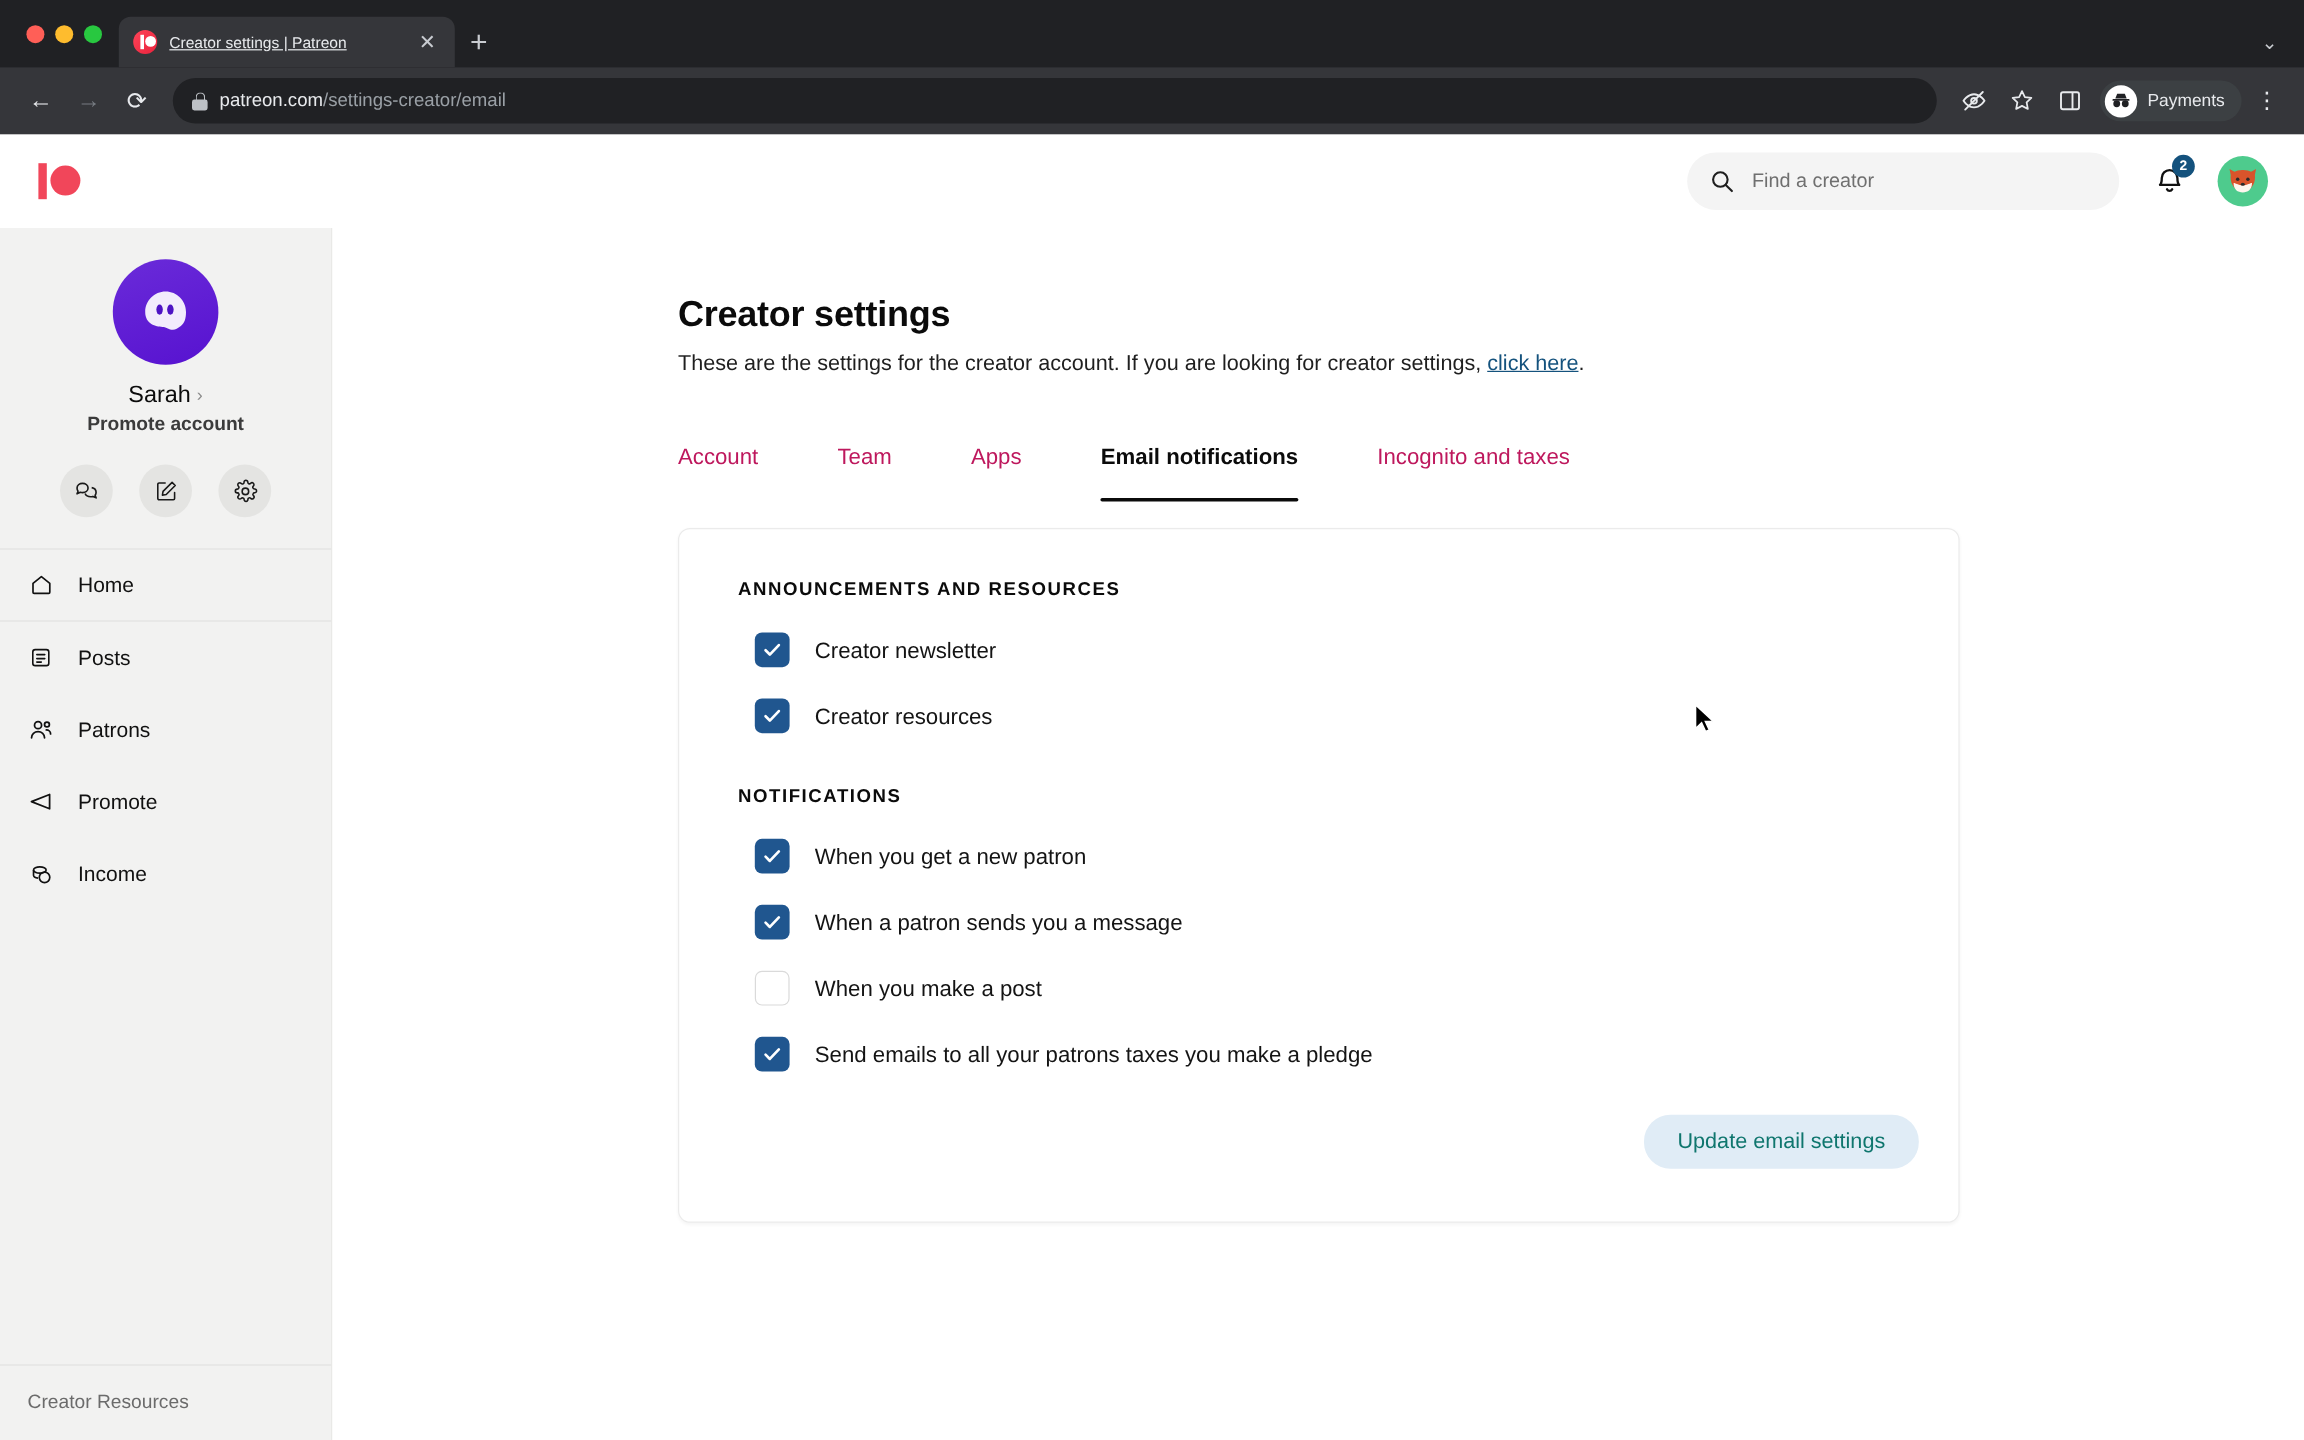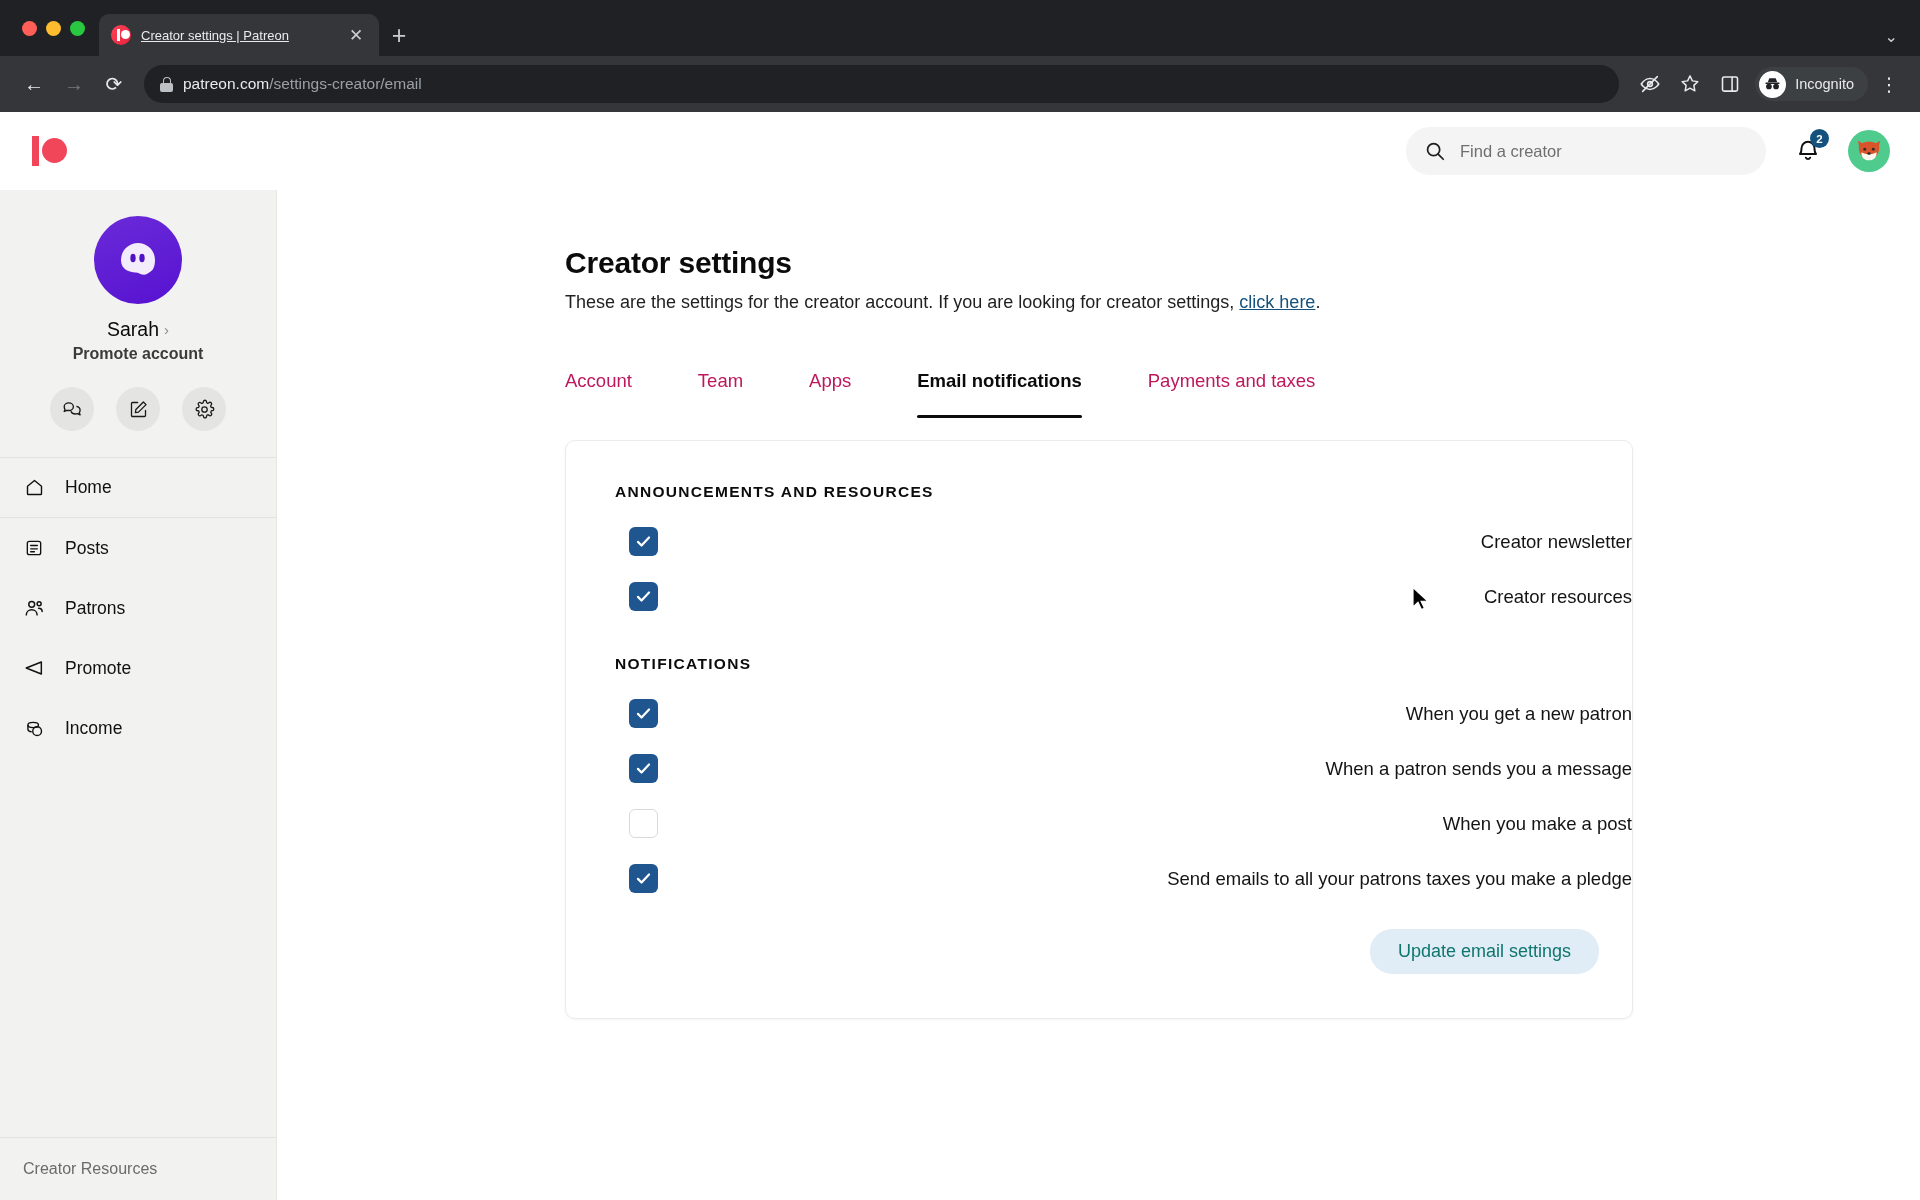--- a/index.html
+++ b/index.html
@@ -91,21 +91,21 @@
 
   .tabs { display: flex; gap: 0; margin-top: 57px; align-items: flex-start; position: relative; }
   .tab-item { font-size: 18.5px; color: #be185d; padding: 0 0 26px 0; margin-right: 66px; position: relative; white-space: nowrap; }
   .tab-item:last-child { margin-right: 0; }
   .tab-item.active { color: #0b0b0b; font-weight: 700; }
   .tab-item.active::after { content: ""; position: absolute; left: 0; right: 0; bottom: 0; height: 3.5px; background: #0b0b0b; border-radius: 2px; }
 
   .card { margin-top: 22px; width: 1068px; border: 1px solid #ebebeb; border-radius: 10px; box-shadow: 0 1px 3px rgba(0,0,0,0.045); padding: 42px 0 44px 16px; background: #fff; }
   .sec-title { font-size: 15.5px; font-weight: 700; letter-spacing: 1.3px; color: #0b0b0b; padding-left: 33px; }
   .sec-title.second { margin-top: 44px; }
-  .cb-row { display: flex; align-items: center; gap: 21px; padding-left: 47px; margin-top: 26px; justify-content: space-between; }
+  .cb-row { display: flex; align-items: center; gap: 21px; padding-left: 47px; margin-top: 26px; }
   .cb { width: 29px; height: 29px; border-radius: 6px; flex: 0 0 auto; display: flex; align-items: center; justify-content: center; }
   .cb.on { background: #20568f; }
   .cb.off { background: #fff; border: 1.5px solid #dadada; }
   .cb-label { font-size: 18.5px; color: #141414; }
   .card-actions { display: flex; justify-content: flex-end; padding-right: 33px; margin-top: 36px; }
   .btn-primary { background: #e0ecf6; color: #0f766e; border: none; border-radius: 22px; height: 45px; padding: 0 28px; font-size: 18px; font-family: inherit; }
 
   
   .cursor { position: absolute; left: 0; top: 0; pointer-events: none; }
 </style>
@@ -161,21 +161,21 @@
       </div>
       <div class="incognito-pill">
         <div class="incog-badge">
           <svg width="19" height="19" viewBox="0 0 24 24" fill="#202124">
             <path d="M8 4h8l2 5H6z"></path>
               <circle cx="7.5" cy="14.5" r="3.6"></circle>
               <circle cx="16.5" cy="14.5" r="3.6"></circle>
               <rect x="3" y="9.6" width="18" height="1.8" rx="0.9"></rect>
           </svg>
         </div>
-        <span>Incognito</span>
+        <span>Payments</span>
       </div>
       <div class="kebab">⋮</div>
     </div>
   </div>
 
   <div id="page">
 
     <div class="site-header">
       <div class="logo">
         <div class="logo-bar"></div>
@@ -304,21 +304,21 @@
           <h1 class="page-title">Creator settings</h1>
           <div class="subtitle">
             <span>These are the settings for the creator account. If you are looking for creator settings, </span><a href="#">click here</a><span>.</span>
           </div>
 
           <div class="tabs">
             <div class="tab-item">Account</div>
             <div class="tab-item">Team</div>
             <div class="tab-item">Apps</div>
             <div class="tab-item active">Email notifications</div>
-            <div class="tab-item">Payments and taxes</div>
+            <div class="tab-item">Incognito and taxes</div>
           </div>
 
           <div class="card">
             <div class="sec-title">ANNOUNCEMENTS AND RESOURCES</div>
 
             <div class="cb-row">
               <span class="cb on">
                 <svg width="19" height="19" viewBox="0 0 24 24" fill="none" stroke="#fff" stroke-width="2.8" stroke-linecap="round" stroke-linejoin="round">
                     <path d="M5 12.5l4.5 4.5L19 7"></path>
                   </svg>

